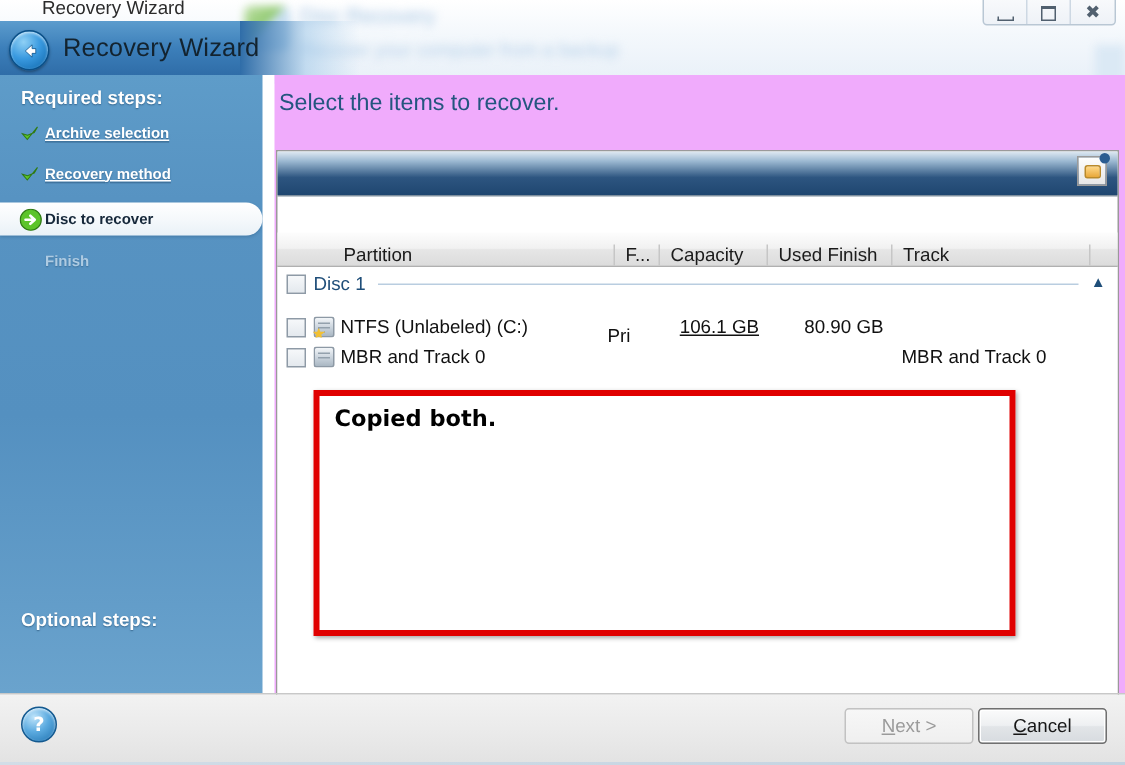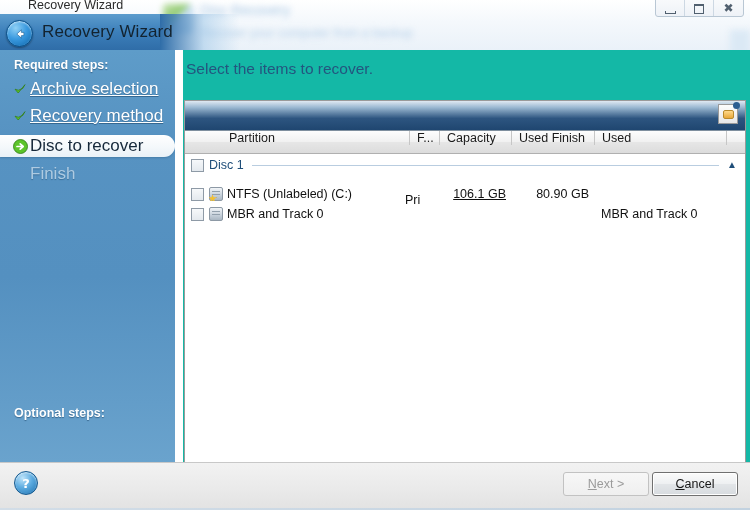--- a/index.html
+++ b/index.html
@@ -112,39 +112,39 @@
     white-space: nowrap;
   }
   #req-title { top: 8px; }
   #opt-title { top: 356px; }
 
   .step {
     position: absolute; left: 0; width: 175px; height: 22px;
     display: flex; align-items: center;
   }
   .step .tick { width: 20px; margin-left: 10px; display:flex; align-items:center; justify-content:center; }
-  .step .lbl { font-size: 17px; white-space: nowrap; }
+  .step .lbl { font-size: 10px; white-space: nowrap; font-weight: bold; }
 
   .step-done .lbl {
     color: #ffffff; text-decoration: underline; cursor: pointer;
     text-shadow: 0 1px 1px rgba(20,60,95,0.5);
   }
   .step-current {
     background: linear-gradient(180deg,#ffffff 0%,#f4f8fb 55%,#e9f1f7 100%);
     border-top-right-radius: 11px; border-bottom-right-radius: 11px;
     box-shadow: 0 1px 2px rgba(20,60,95,0.25);
   }
   .step-current .lbl { color: #16283a; }
   .step-disabled .lbl { color: #aecbe2; text-shadow: 0 1px 1px rgba(20,60,95,0.4); }
   .step-optional .lbl { color: #cfe3f2; cursor: pointer; text-shadow: 0 1px 1px rgba(20,60,95,0.4); }
 
   
   .content {
     position: absolute; left: 183px; top: 50px; width: 567px; height: 412px;
-    background: #14b8a6;
+    background: #f0abfc;
   }
   .page-title {
     position: absolute; left: 3px; top: 10px;
     font-size: 15.5px; color: #24557f;
   }
 
   
   .tpanel {
     position: absolute; left: 1px; top: 50px; width: 562px; height: 368px;
     border: 1px solid #9a9a9a; background: #ffffff;
@@ -165,24 +165,24 @@
     width: 11px; height: 9px; border-radius: 2px;
     background: linear-gradient(180deg,#ffd98a 0%,#e8a83a 100%);
     border: 1px solid #b98a2c;
   }
   .tb-icon-badge {
     position: absolute; right: 5px; top: 1px; width: 7px; height: 7px;
     border-radius: 50%; background:#2b5d91;
   }
 
   .thead {
-    display: flex; height: 23px; align-items: flex-start;
+    display: flex; height: 23px; align-items: flex-end;
     background: linear-gradient(180deg,#fdfdfd 0%,#f1f1f1 48%,#e6e6e6 52%,#dcdcdc 100%);
     border-bottom: 1px solid #b0b0b0;
-    font-size: 12.5px; color: #1a1a1a;
+    font-size: 12.5px; color: #1a1a1a; margin-top: 24px;
   }
   .th {
     display: flex; align-items: center;
     border-right: 1px solid #c6c6c6;
     padding-left: 7px; overflow: hidden; white-space: nowrap;
   }
   .th.blank { padding-left: 0; }
 
   .tbody { position: relative; height: 312px; background: #ffffff; }
 
@@ -365,21 +365,21 @@
         <span class="tb-icon-badge"></span>
       </div>
 
       <div class="thead">
         <div class="th blank" style="width:17px;"></div>
         <div class="th blank" style="width:20px;"></div>
         <div class="th" style="width:188px;">Partition</div>
         <div class="th" style="width:30px;">F...</div>
         <div class="th" style="width:72px;">Capacity</div>
         <div class="th" style="width:83px;">Used Finish</div>
-        <div class="th" style="width:132px;">Used</div>
+        <div class="th" style="width:132px;">Track</div>
         <div class="th blank" style="width:18px;border-right:none;"></div>
       </div>
 
       <div class="tbody">
 
         <div class="group-row">
           <span class="chk"></span>
           <span class="group-label">Disc 1</span>
           <span class="group-rule"></span>
           <span class="chevron-up">▲</span>
@@ -407,20 +407,23 @@
           <span class="cell" style="width:196px;">
             <span class="drive-ico"></span>
             <span>MBR and Track 0</span>
           </span>
           <span class="cell" style="width:35px;"></span>
           <span class="cell" style="width:72px;justify-content:flex-end;padding-right:6px;"></span>
           <span class="cell" style="width:83px;justify-content:flex-end;padding-right:6px;"></span>
           <span class="cell" style="width:132px;padding-left:6px;">MBR and Track 0</span>
         </div>
 
+        <div class="annot" style="left:24px;top:82px;width:468px;height:164px;">
+          <div class="annot-text">Copied both.</div>
+        </div>
 
       </div>
     </div>
   </div>
 
   <div class="footer">
     <div class="help-btn">?</div>
 
     <div class="btn btn-next">
       <span><u>N</u>ext &gt;</span>

